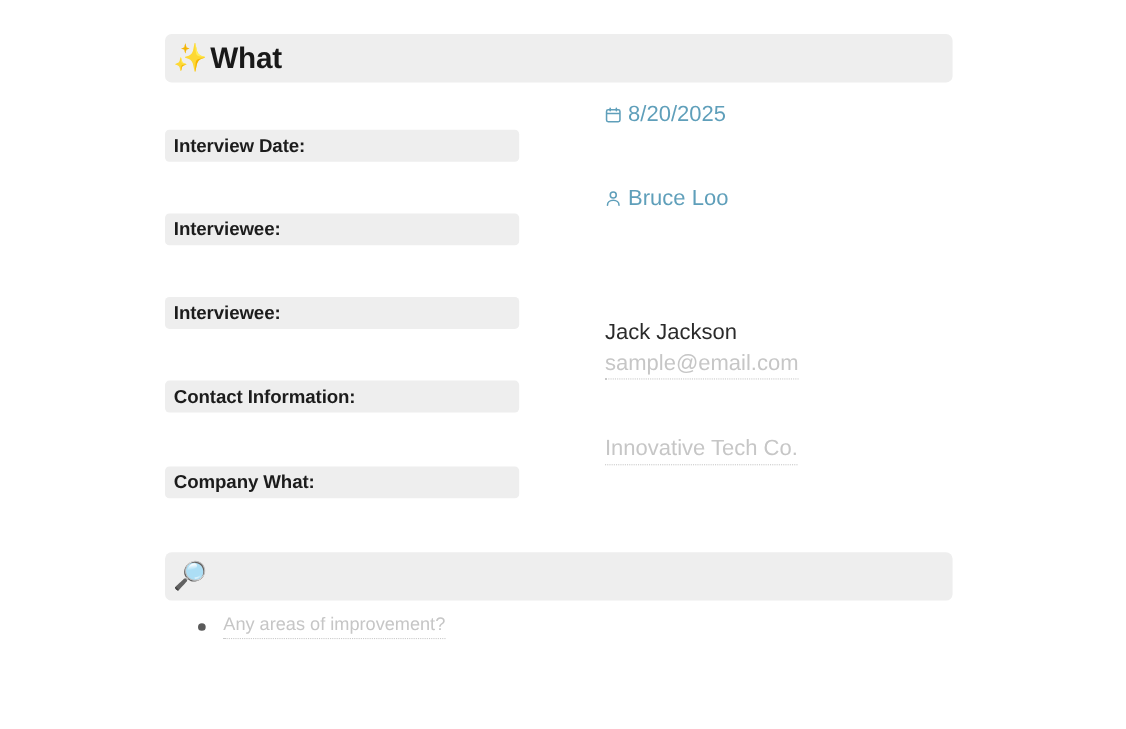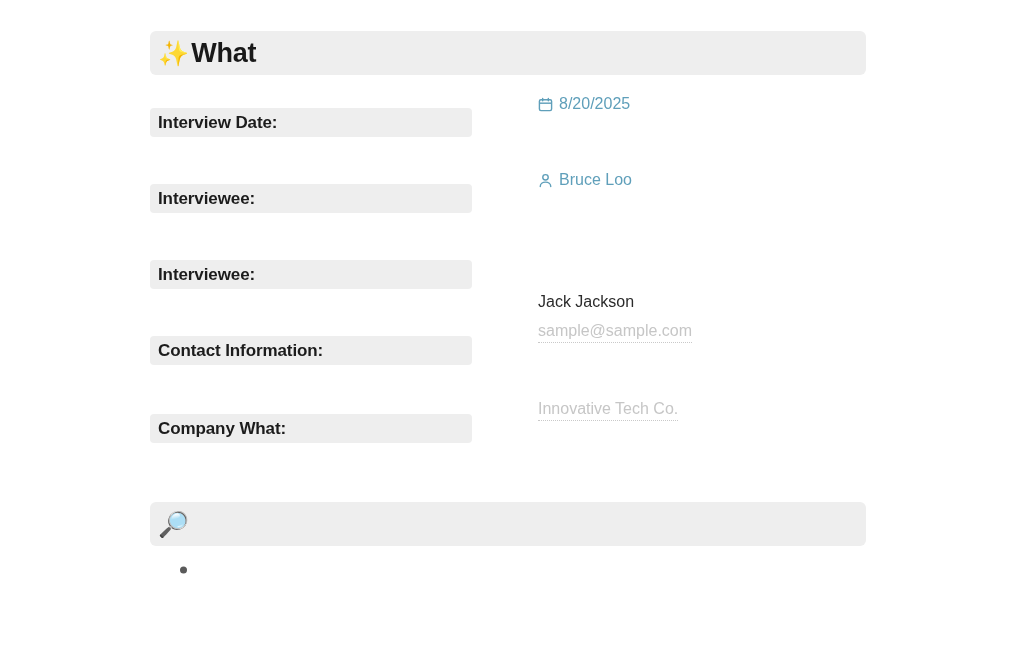--- a/index.html
+++ b/index.html
@@ -60,43 +60,43 @@
   
   .field-row {
     position: absolute;
     left: 150px;
     width: 716px;
     height: 40px;
   }
   .field-label {
     position: absolute;
     left: 0;
-    top: 2px;
+    top: 12px;
     width: 322px;
     height: 29px;
     background: #eeeeee;
     border-radius: 4px;
     box-sizing: border-box;
     padding: 0 8px;
     display: flex;
     align-items: center;
     font-size: 17px;
     font-weight: 700;
     color: #1c1c1c;
     letter-spacing: -0.1px;
     white-space: nowrap;
   }
   .field-value {
     position: absolute;
-    left: 388px;
+    left: 400px;
     top: -14px;
     display: flex;
     align-items: center;
     height: 24px;
-    font-size: 16px;
+    font-size: 20px;
     white-space: nowrap;
   }
   .field-value .v-icon {
     display: inline-flex;
     align-items: center;
     justify-content: center;
     width: 15px;
     height: 15px;
     margin-right: 6px;
     flex: 0 0 auto;
@@ -191,34 +191,35 @@
   <div class="field-row" style="top:258px;">
     <div class="field-label">Interviewee:</div>
     <div class="field-value value-plain">
       <span>Jack Jackson</span>
     </div>
   </div>
 
   <div class="field-row" style="top:334px;">
     <div class="field-label">Contact Information:</div>
     <div class="field-value">
-      <span class="value-placeholder">sample@sample.com</span>
+      <span class="value-placeholder">sample@email.com</span>
     </div>
   </div>
 
   <div class="field-row" style="top:412px;">
     <div class="field-label">Company What:</div>
     <div class="field-value">
       <span class="value-placeholder">Innovative Tech Co.</span>
     </div>
   </div>
 
   <div class="section-header" id="takeaways-header">
     <span class="emoji">🔎</span>
   </div>
 
   <ul class="takeaways-list">
     <li class="takeaway-item">
       <span class="bullet"></span>
+      <span class="t-text">Any areas of improvement?</span>
     </li>
   </ul>
 
 </div>
 
 </body></html>

